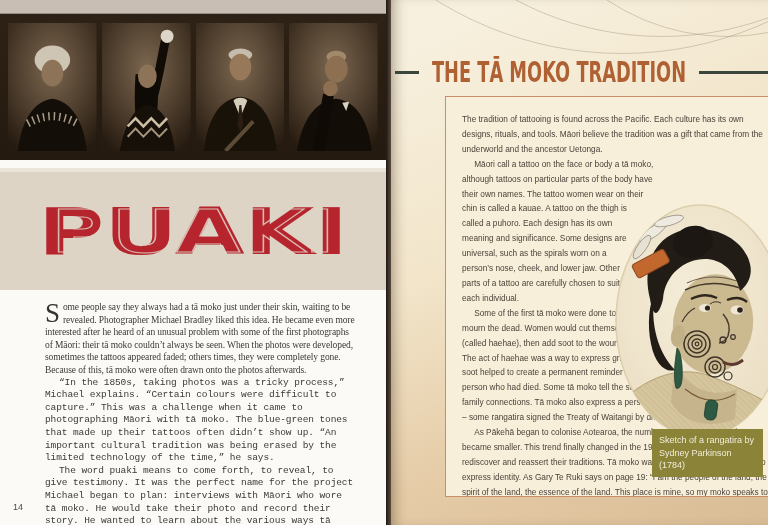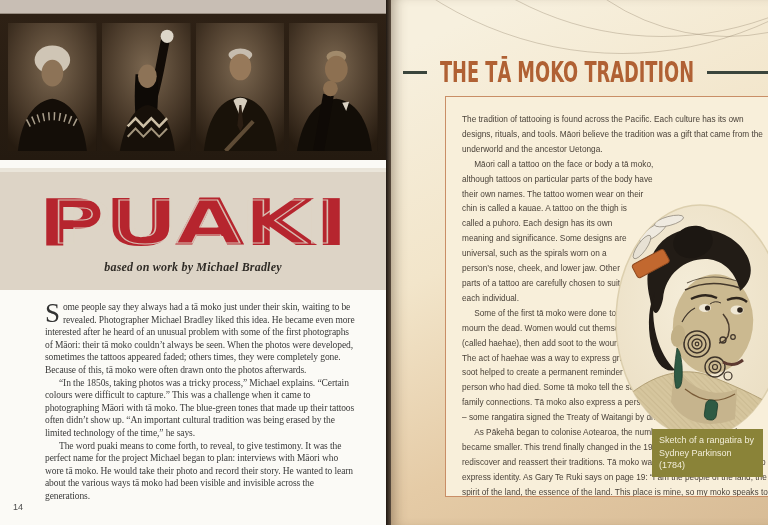--- a/index.html
+++ b/index.html
@@ -13,37 +13,37 @@
     display:flex;gap:5px;padding:9px 8px;box-sizing:border-box;}
   .photo{flex:1;margin:0;position:relative;box-shadow:inset 0 0 10px rgba(0,0,0,.55);}
   .photo svg{display:block;width:100%;height:100%;}
   .title-block{height:118px;background:#ddd4c6;border-top:4px solid #eae5da;
     display:flex;flex-direction:column;align-items:center;justify-content:center;margin-top:8px;}
   .subtitle{font-family:"Liberation Serif",serif;font-style:italic;font-weight:bold;
     font-size:12px;color:#2f2b26;margin-top:3px;letter-spacing:.2px;}
   .left-body{padding:11px 30px 0 45px;width:312px;box-sizing:content-box;}
   .left-body p{font-family:"Liberation Serif",serif;font-size:9.5px;line-height:12.6px;
     color:#3a3a3a;margin:0;letter-spacing:-.1px;text-align:left;}
-  .left-body p.indent{text-indent:14px;}
+  .left-body p.indent{text-indent:14px;font-family:Liberation Mono, monospace;}
   .dropcap{float:left;font-family:"Liberation Serif",serif;font-size:27px;line-height:22px;
     padding:1px 3px 0 0;color:#333;}
   .page-num{position:absolute;left:13px;bottom:13px;font-size:9px;color:#4c4c4c;}
 
   
   .spine{width:5px;flex:0 0 5px;background:linear-gradient(90deg,#1f1812,#5a4c3e);}
 
   
   .page-right{position:relative;flex:1;height:525px;overflow:hidden;
     background:linear-gradient(155deg,#f7f0de 8%,#f2e5ca 42%,#e5cba6 72%,#d8bc96 100%);
     box-shadow:inset 10px 0 14px -8px rgba(60,40,20,.45);}
   .arc{position:absolute;border:1px solid rgba(150,135,110,.38);border-radius:50%;}
   .arc1{width:620px;height:620px;left:-40px;top:-585px;}
   .arc2{width:700px;height:700px;left:-120px;top:-648px;}
   .arc3{width:430px;height:430px;left:120px;top:-395px;}
-  .title-row{position:absolute;top:52px;left:12px;right:0;display:flex;align-items:center;text-align:center;}
+  .title-row{position:absolute;top:52px;left:4px;right:0;display:flex;align-items:center;text-align:center;}
   .rule{height:3px;background:#3a453c;}
   .rule-left{width:24px;}
   .rule-right{flex:1;}
   .section-title-svg{margin:0 9px;flex:0 0 auto;}
   .panel{position:absolute;left:18px;top:96px;width:346px;height:401px;box-sizing:border-box;
     background:#f8efda;border:1px solid #c98e66;padding:15px 16px 12px 16px;overflow:hidden;margin-left:36px;}
   .panel-text{width:360px;transform:scaleX(.87);transform-origin:0 0;}
   .panel-text p{font-size:9.5px;line-height:14.9px;color:#4b433a;margin:0;}
   .panel-text p.indent{text-indent:14px;}
   .float-spacer{float:right;width:175px;height:245px;margin:86px -14px 0 8px;
@@ -133,21 +133,20 @@
           <path d="M54,78 L58,86 L61,77 Z" fill="#d9d1c2"></path>
         </svg>
       </figure>
     </div>
 
     <div class="title-block">
       <svg width="330" height="70" viewBox="0 0 330 70">
         <text x="165" y="58" text-anchor="middle" font-family="'DejaVu Sans',sans-serif" font-weight="bold" font-size="64" fill="#b6252e" textLength="310" lengthAdjust="spacingAndGlyphs">PUAKI</text>
         <text x="165" y="55.5" text-anchor="middle" font-family="'DejaVu Sans',sans-serif" font-weight="bold" font-size="59" fill="none" stroke="#ddd4c5" stroke-width="1.1" opacity=".85" textLength="284" lengthAdjust="spacingAndGlyphs">PUAKI</text>
       </svg>
-      <div class="subtitle">based on work by Michael Bradley</div>
     </div>
 
     <div class="left-body">
       <p><span class="dropcap">S</span><span>ome people say they always had a tā moko just under their skin, waiting to be revealed. Photographer Michael Bradley liked this idea. He became even more interested after he heard of an unusual problem with some of the first photographs of Māori: their tā moko couldn’t always be seen. When the photos were developed, sometimes the tattoos appeared faded; others times, they were completely gone. Because of this, tā moko were often drawn onto the photos afterwards.</span></p>
       <p class="indent">“In the 1850s, taking photos was a tricky process,” Michael explains. “Certain colours were difficult to capture.” This was a challenge when it came to photographing Māori with tā moko. The blue-green tones that made up their tattoos often didn’t show up. “An important cultural tradition was being erased by the limited technology of the time,” he says.</p>
       <p class="indent">The word puaki means to come forth, to reveal, to give testimony. It was the perfect name for the project Michael began to plan: interviews with Māori who wore tā moko. He would take their photo and record their story. He wanted to learn about the various ways tā moko had been visible and invisible across the generations.</p>
     </div>
 
     <div class="page-num">14</div>
   </div>

